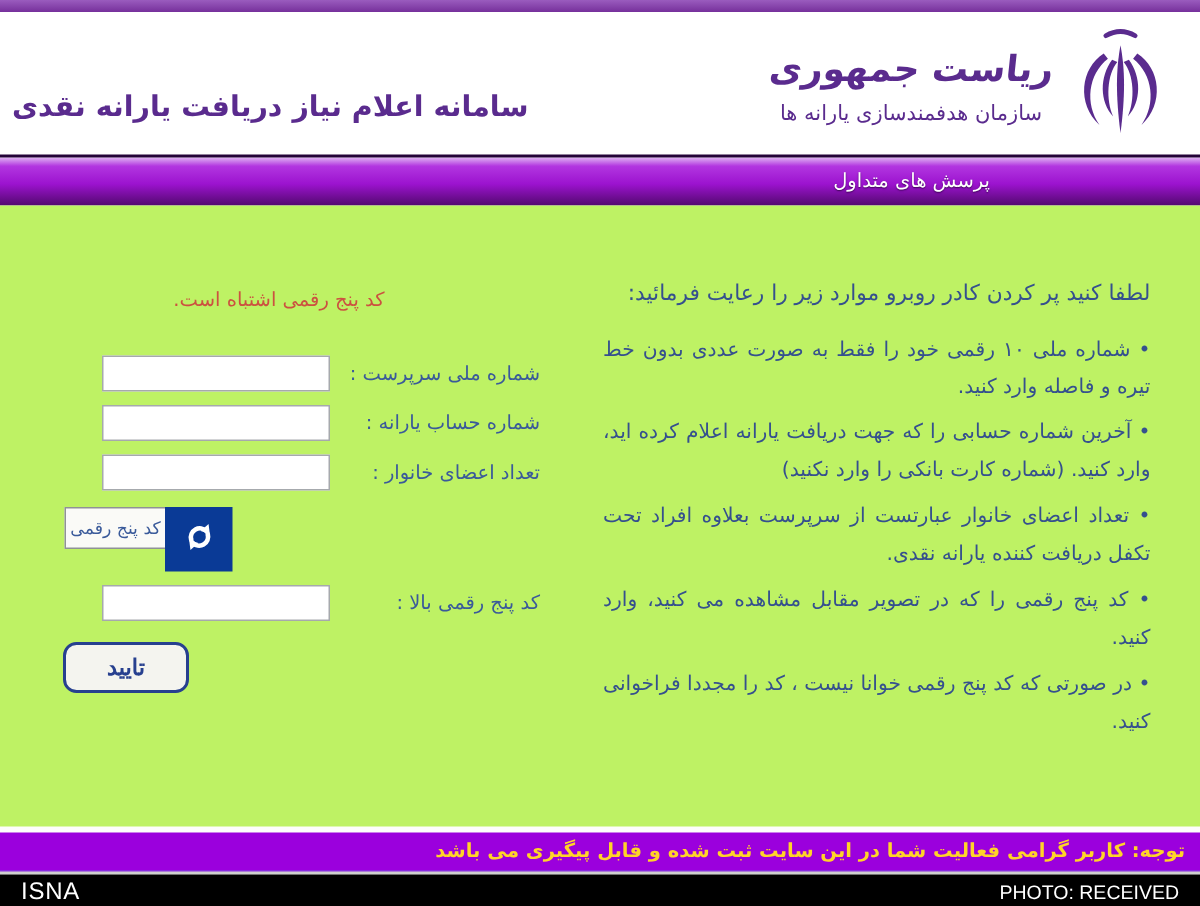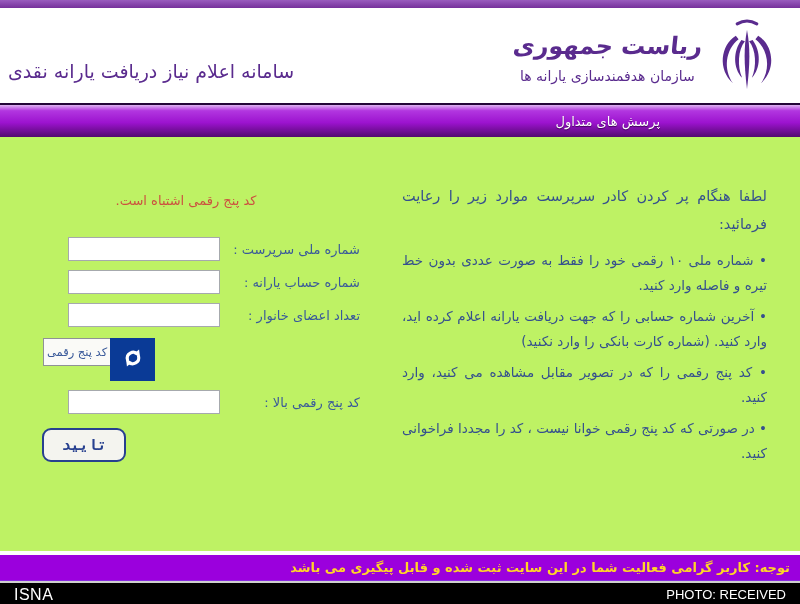--- a/index.html
+++ b/index.html
@@ -4,21 +4,21 @@
 <style>
   html,body{margin:0;padding:0;}
   .page{width:800px;height:604px;position:relative;background:#fff;overflow:hidden;
         font-family:"DejaVu Sans",sans-serif;}
 
   
   .topbar{height:8px;background:linear-gradient(180deg,#9a5cbe,#76309b);}
 
   
   .header{height:95px;background:#fff;position:relative;}
-  .site-title{position:absolute;left:8px;top:52px;color:#5a2b8e;font-weight:normal;
+  .site-title{position:absolute;left:8px;top:52px;color:#5a2b8e;font-weight:bold;
               font-size:19px;direction:rtl;text-align:center;}
   .logo-block{position:absolute;right:18px;top:4px;display:flex;gap:10px;align-items:center;}
   .logo-texts{text-align:center;direction:rtl;color:#5a2b8e;}
   .org-line1{font-size:24px;font-weight:bold;transform:skewX(-6deg);}
   .org-line2{font-size:14px;margin-top:8px;}
   .emblem{width:70px;height:88px;}
 
   
   .navbar{height:32px;position:relative;border-top:2px solid #240438;
           background:linear-gradient(180deg,#dfb3f2 0%,#b236e0 18%,#9c13cf 55%,#53096f 100%);}
@@ -41,21 +41,21 @@
   .captcha-imgbox{position:absolute;left:43px;top:201px;width:68px;height:28px;
                   border:1px solid #8f9296;background:#fafaf7;color:#3a5a9a;font-size:11.5px;
                   display:flex;align-items:center;justify-content:center;box-sizing:border-box;
                   white-space:nowrap;overflow:hidden;}
   .captcha-refresh{position:absolute;left:110px;top:201px;width:45px;height:43px;
                    background:#0a3a96;border:0;display:flex;align-items:center;
                    justify-content:center;cursor:pointer;padding:0;}
 
   .submit-btn{position:absolute;left:42px;top:291px;width:84px;height:34px;
               border:2px solid #27408f;border-radius:9px;background:#f4f4ef;color:#27408f;
-              font-weight:bold;font-size:15px;font-family:Liberation Mono, monospace;cursor:pointer;}
+              font-weight:bold;font-size:15px;font-family:Liberation Serif, serif;cursor:pointer;}
 
   .instructions{position:absolute;right:33px;top:46px;width:365px;color:#35508e;
                 direction:rtl;text-align:justify;}
   .instr-intro{font-size:14.5px;line-height:1.9;margin:0 0 10px 0;}
   .instr-item{font-size:13.5px;line-height:1.85;margin-bottom:6px;}
   .instr-item::before{content:"\2022\00a0";}
 
   .white-gap{height:4px;background:#fdfdfc;}
   .notice-bar{height:25px;background:#9b00dd;display:flex;align-items:center;
               direction:rtl;padding:0 10px;box-sizing:border-box;}
@@ -132,23 +132,24 @@
     </button>
 
     <div class="form-row row4">
       <span class="form-label">کد پنج رقمی بالا :</span>
       <input type="text" value="" style="">
     </div>
 
     <button class="submit-btn">تایید</button>
 
     <div class="instructions">
-      <p class="instr-intro">لطفا هنگام پر کردن کادر سرپرست موارد زیر را رعایت فرمائید:</p>
+      <p class="instr-intro">لطفا کنید پر کردن کادر روبرو موارد زیر را رعایت فرمائید:</p>
       <div class="instr-item">شماره ملی ۱۰ رقمی خود را فقط به صورت عددی بدون خط تیره و فاصله وارد کنید.</div>
       <div class="instr-item">آخرین شماره حسابی را که جهت دریافت یارانه اعلام کرده اید، وارد کنید. (شماره کارت بانکی را وارد نکنید)</div>
+      <div class="instr-item">تعداد اعضای خانوار عبارتست از سرپرست بعلاوه افراد تحت تکفل دریافت کننده یارانه نقدی.</div>
       <div class="instr-item">کد پنج رقمی را که در تصویر مقابل مشاهده می کنید، وارد کنید.</div>
       <div class="instr-item">در صورتی که کد پنج رقمی خوانا نیست ، کد را مجددا فراخوانی کنید.</div>
     </div>
 
   </div>
 
   <div class="white-gap"></div>
 
   <div class="notice-bar">
     <span class="notice-text">توجه: کاربر گرامی فعالیت شما در این سایت ثبت شده و قابل پیگیری می باشد</span>

